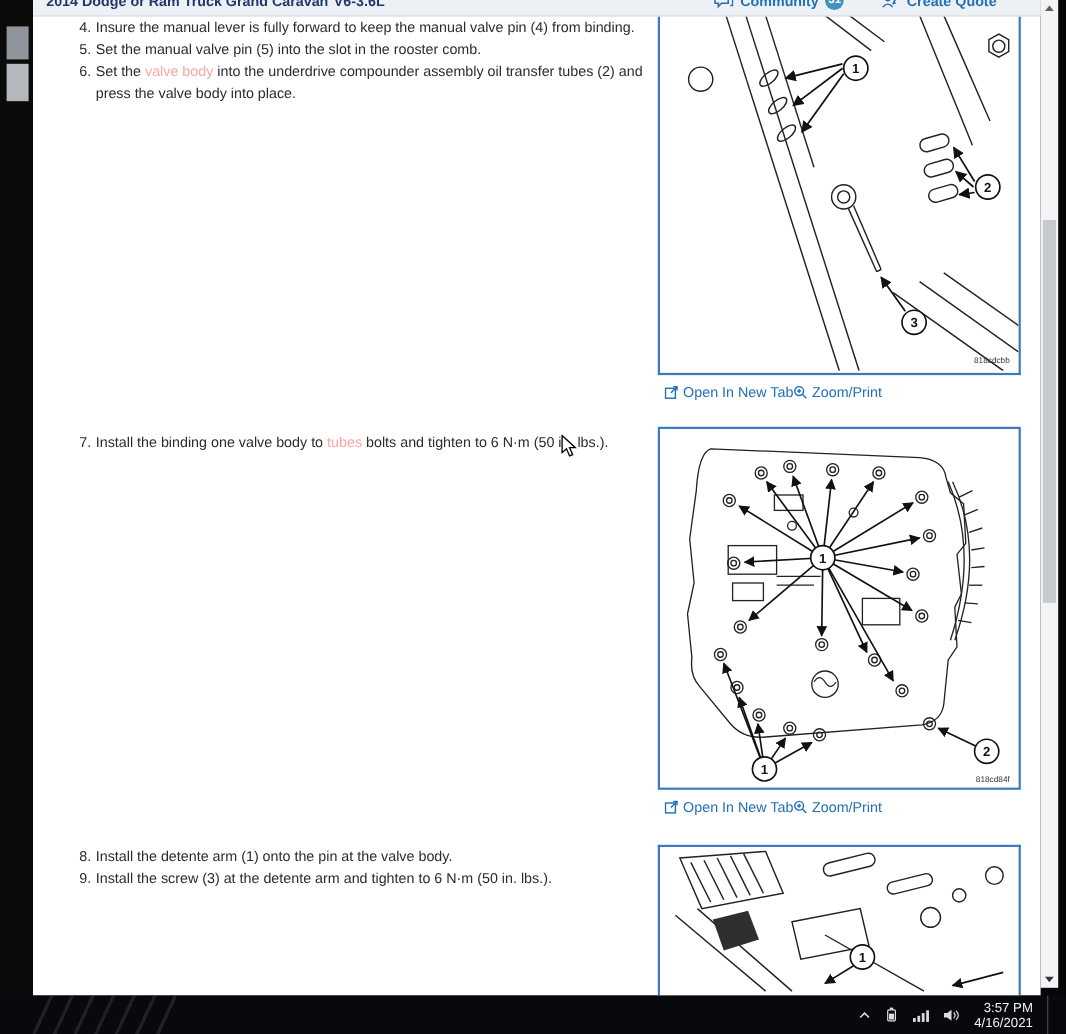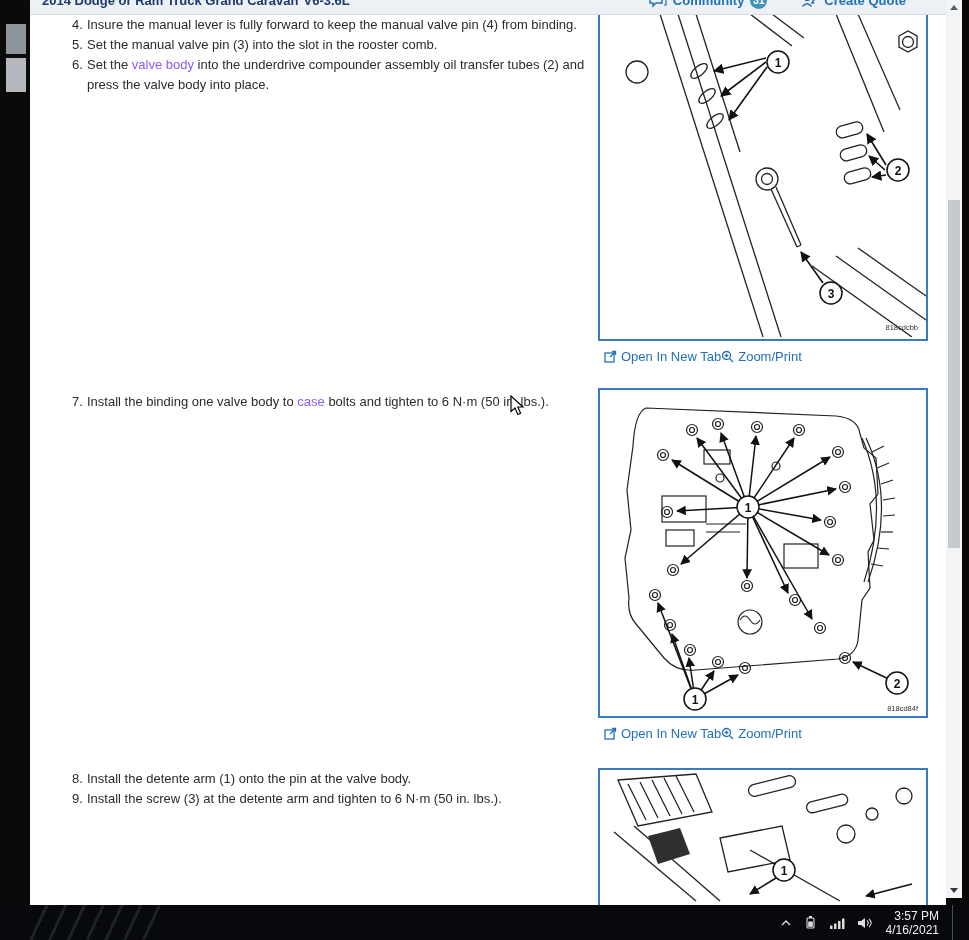--- a/index.html
+++ b/index.html
@@ -23,21 +23,21 @@
   .hbtn{display:flex;align-items:center;gap:6px;color:#2270b8;font-size:13px;font-weight:600;
         text-decoration:none;cursor:pointer;white-space:nowrap;}
   .badge{display:inline-block;width:17px;height:17px;border-radius:50%;background:#4292bc;
          color:#fff;font-size:10.5px;font-weight:bold;line-height:17px;text-align:center;}
 
   
   .steps{position:absolute;left:72px;z-index:2;}
   .step{display:flex;font-size:13px;line-height:20px;color:#2b2b2b;}
   .step .num{width:15px;flex:none;}
   .step .txt{width:515px;}
-  .lnk{color:#8b5cf6;text-decoration:none;cursor:pointer;}
+  .lnk{color:#fca5a5;text-decoration:none;cursor:pointer;}
   #steps-a{top:15px;} #steps-b{top:392px;} #steps-c{top:769px;}
 
   
   .fig{position:absolute;left:598px;width:330px;border:2px solid #3c7ac0;background:#fff;
        box-sizing:border-box;z-index:2;overflow:hidden;cursor:pointer;}
   #fig1{top:14px;height:327px;border-top:none;}
   #fig2{top:388px;height:330px;}
   #fig3{top:768px;height:137px;border-bottom:none;}
   .fig svg{display:block;}
 
@@ -105,32 +105,32 @@
     </div>
   </div>
 
   <div class="steps" id="steps-a">
     <div class="step">
       <span class="num">4.</span>
       <span class="txt">Insure the manual lever is fully forward to keep the manual valve pin (4) from binding.</span>
     </div>
     <div class="step">
       <span class="num">5.</span>
-      <span class="txt">Set the manual valve pin (3) into the slot in the rooster comb.</span>
+      <span class="txt">Set the manual valve pin (5) into the slot in the rooster comb.</span>
     </div>
     <div class="step">
       <span class="num">6.</span>
       <span class="txt"><span>Set the </span><a class="lnk">valve body</a><span> into the underdrive compounder assembly oil transfer tubes (2) and press the valve body into place.</span></span>
     </div>
   </div>
 
   <div class="steps" id="steps-b">
     <div class="step">
       <span class="num">7.</span>
-      <span class="txt"><span>Install the binding one valve body to </span><a class="lnk">case</a><span> bolts and tighten to 6 N·m (50 in. lbs.).</span></span>
+      <span class="txt"><span>Install the binding one valve body to </span><a class="lnk">tubes</a><span> bolts and tighten to 6 N·m (50 in. lbs.).</span></span>
     </div>
   </div>
 
   <div class="steps" id="steps-c">
     <div class="step">
       <span class="num">8.</span>
       <span class="txt">Install the detente arm (1) onto the pin at the valve body.</span>
     </div>
     <div class="step">
       <span class="num">9.</span>

